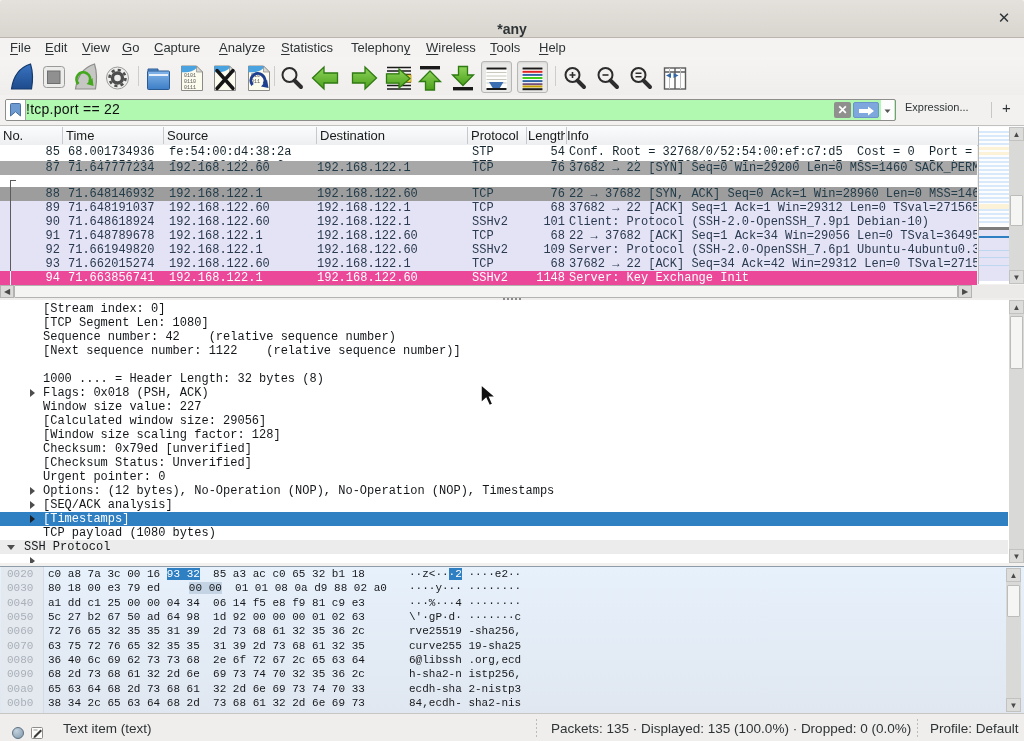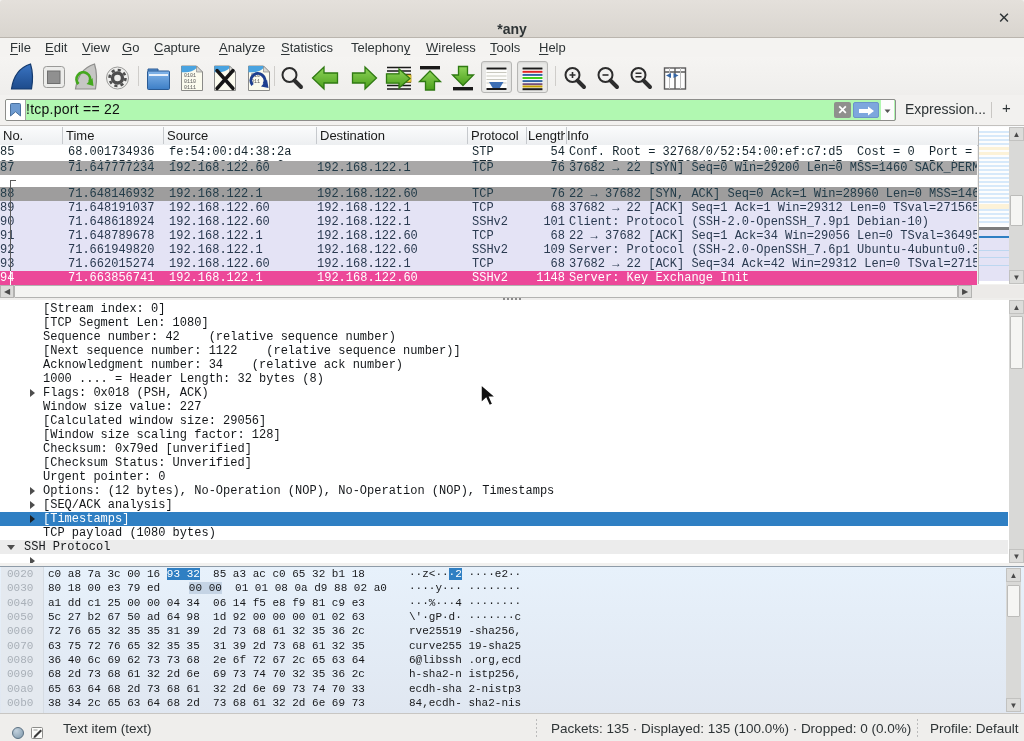--- a/index.html
+++ b/index.html
@@ -28,32 +28,32 @@
   #finput{position:absolute;left:5px;top:4px;width:889px;height:20px;
     border:1px solid #8d8d8b;border-radius:2px;background:#b1f8b1;overflow:hidden;}
   #fbook{position:absolute;left:0;top:0;width:19px;height:20px;background:#fff;
     border-right:1px solid #a5a5a3;}
   #ftext{position:absolute;left:20px;top:1px;font-size:14px;letter-spacing:0.25px;color:#101010;}
   #fclear{position:absolute;left:828px;top:2px;width:17px;height:16px;border-radius:2px;
     background:#8f8f8d;color:#fff;font-size:12px;font-weight:bold;text-align:center;line-height:16px;}
   #fapply{position:absolute;left:847px;top:2px;width:26px;height:16px;border-radius:2px;
     background:#7da7dd;border:1px solid #6b94c9;box-sizing:border-box;}
   #fdrop{position:absolute;left:875px;top:0px;width:13px;height:20px;background:#fdfdfd;}
-  #fexpr{position:absolute;left:905px;top:6px;font-size:14px;color:#2e3436;}
+  #fexpr{position:absolute;left:905px;top:6px;font-size:11px;color:#2e3436;}
   #fplus{position:absolute;left:1002px;top:4px;font-size:15px;color:#2e3436;}
   
   #plheader{left:0;top:126px;width:1024px;height:19px;
     background:linear-gradient(#fbfcfd,#edeff1);border-bottom:1px solid #c6c9cd;}
   #plheader span{position:absolute;top:2px;font-size:13px;color:#1a1a1a;}
   .hsep{position:absolute;top:1px;width:1px;height:17px;background:#c6c9cd;}
   #rows{left:0;top:145px;width:977px;height:140px;overflow:hidden;background:#fff;}
   .prow{position:absolute;left:0;width:977px;height:14px;font-size:12px;
     font-family:"Liberation Mono",monospace;line-height:14px;}
   .prow span{position:absolute;top:0;white-space:pre;}
-  .c-no{left:0;width:60px;}
+  .c-no{left:0;width:60px;text-align:right;}
   .c-t{left:68px;}  .c-s{left:169px;}  .c-d{left:317px;}
   .c-p{left:472px;} .c-l{left:505px;width:60px;text-align:right;} .c-i{left:569px;}
   .r-white{background:#fff;color:#16262e;}
   .r-gray1{background:#a9a8a8;color:#233c49;}
   .r-gray2{background:#9e9d9d;color:#233c49;}
   .r-lav{background:#e4e3f5;color:#2a3a50;}
   .r-sel{background:#ec4899;color:#fff;}
   
   #minimap{left:978px;top:127px;width:30px;height:157px;background:#fff;
     border-left:1px solid #b9b9b9;}
@@ -410,23 +410,20 @@
     </div>
   <div class="drow" style="top:16px">
       <pre>[TCP Segment Len: 1080]</pre>
     </div>
   <div class="drow" style="top:30px">
       <pre>Sequence number: 42    (relative sequence number)</pre>
     </div>
   <div class="drow" style="top:44px">
       <pre>[Next sequence number: 1122    (relative sequence number)]</pre>
     </div>
-  <div class="drow" style="top:58px">
-      <pre>Acknowledgment number: 34    (relative ack number)</pre>
-    </div>
   <div class="drow" style="top:72px">
       <pre>1000 .... = Header Length: 32 bytes (8)</pre>
     </div>
   <div class="drow" style="top:86px">
       <div class="tri"></div>
       <pre>Flags: 0x018 (PSH, ACK)</pre>
     </div>
   <div class="drow" style="top:100px">
       <pre>Window size value: 227</pre>
     </div>

